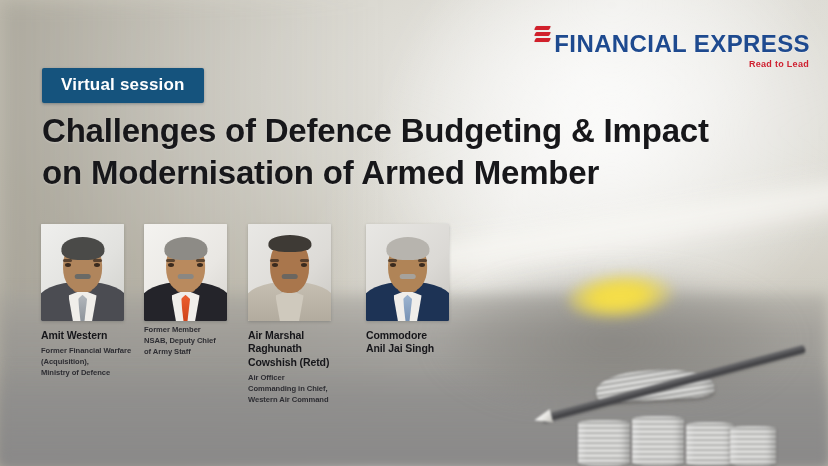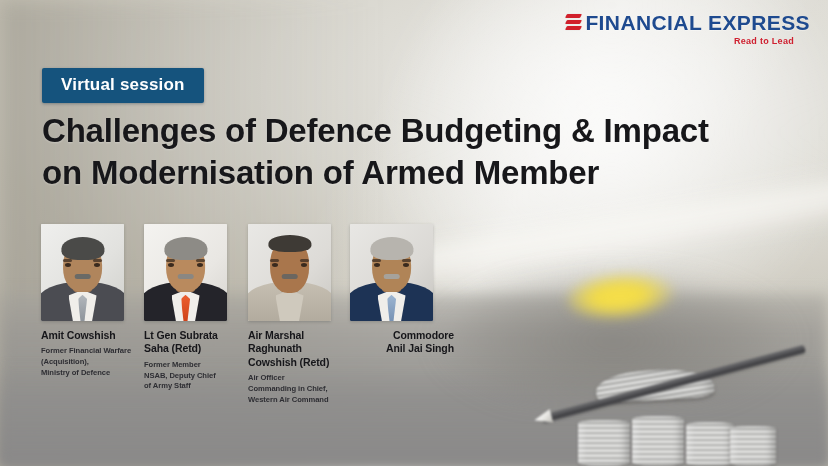--- a/index.html
+++ b/index.html
@@ -114,27 +114,28 @@
   .logo-mark { width:15px; height:19px; position:relative; flex:0 0 auto; }
   .logo-mark i {
     position:absolute; left:0; width:15px; height:4px;
     background:#d1202b; transform:skewX(-26deg); border-radius:1px;
     box-shadow:0 0 1px rgba(0,0,0,0.18);
   }
   .logo-mark i:nth-child(1){ top:1px; }
   .logo-mark i:nth-child(2){ top:7px; }
   .logo-mark i:nth-child(3){ top:13px; }
   .logo-text {
-    font-size:21px; font-weight:700; letter-spacing:0.4px;
+    font-size:24px; font-weight:700; letter-spacing:0.4px;
     color:#1e4a8f; line-height:1; white-space:nowrap;
     text-shadow:0 1px 1px rgba(255,255,255,0.35);
+    margin-top:20px;
   }
   .logo-tag {
     font-size:9px; font-weight:600; color:#cf2030;
-    letter-spacing:0.3px; margin-top:3px; margin-right:16px;
+    letter-spacing:0.3px; margin-top:3px; margin-right:1px;
   }
 
   
   .badge {
     position:absolute; left:42px; top:68px;
     background:#15537d;
     color:#ffffff;
     font-size:17px; font-weight:700; letter-spacing:0.2px;
     padding:7px 19px 8px 19px;
     border-radius:2px;
@@ -148,21 +149,21 @@
     color:#17171a; letter-spacing:-0.2px;
     text-shadow:0 1px 2px rgba(255,255,255,0.25);
   }
 
   
   .speakers { position:absolute; left:41px; top:224px; width:450px; height:170px; }
   .speaker { position:absolute; top:0; }
   .speaker:nth-child(1){ left:0px;   width:96px; }
   .speaker:nth-child(2){ left:103px; width:96px; }
   .speaker:nth-child(3){ left:207px; width:100px; }
-  .speaker:nth-child(4){ left:309px; width:104px;text-align:right; }
+  .speaker:nth-child(4){ left:325px; width:104px; }
 
   .photo {
     width:83px; height:97px; position:relative; overflow:hidden;
     border-radius:1px;
     box-shadow:0 1px 3px rgba(70,70,70,0.30);
     background:#d8d8d6;
   }
   .photo .pbg { position:absolute; inset:0; }
   
   .p-shoulders {
@@ -273,43 +274,41 @@
         <div class="p-tie" style="background:linear-gradient(180deg,#b2b7bc,#8e949b);"></div>
         <div class="p-neck"></div>
         <div class="p-head" style="background:#b0855c;"></div>
         <div class="p-hair" style="background:#4a4a48;"></div>
         <div class="p-brow" style="left:27%;"></div>
         <div class="p-brow" style="right:27%;"></div>
         <div class="p-eye" style="left:29%;"></div>
         <div class="p-eye" style="right:29%;"></div>
         <div class="p-tash" style="background:#6a6a66;"></div>
       </div>
-      <div class="sp-name nowrap">Amit Cowshish</div>
+      <div class="sp-name nowrap">Amit Western</div>
       <div class="sp-role nowrap">Former Financial Warfare
 (Acquisition),
 Ministry of Defence</div>
     </div>
 
     <div class="speaker">
       <div class="photo">
         <div class="pbg" style="background:linear-gradient(135deg,#f4f3f0 0%, #e9e7e3 60%, #d6d4cf 100%);"></div>
         <div class="p-shoulders" style="background:#24242a;"></div>
         <div class="p-shirt"></div>
         <div class="p-tie" style="background:linear-gradient(180deg,#ec5f30,#cf4319);"></div>
         <div class="p-neck"></div>
         <div class="p-head" style="background:#b98a5e;"></div>
         <div class="p-hair" style="background:#8d8b86;"></div>
         <div class="p-brow" style="left:27%;"></div>
         <div class="p-brow" style="right:27%;"></div>
         <div class="p-eye" style="left:29%;"></div>
         <div class="p-eye" style="right:29%;"></div>
         <div class="p-tash" style="background:#8a8782;"></div>
       </div>
-      <div class="sp-name nowrap">Lt Gen Subrata
-Saha (Retd)</div>
       <div class="sp-role nowrap">Former Member
 NSAB, Deputy Chief
 of Army Staff</div>
     </div>
 
     <div class="speaker">
       <div class="photo">
         <div class="pbg" style="background:linear-gradient(135deg,#e9e8e5 0%, #dddbd7 60%, #c9c7c2 100%);"></div>
         <div class="p-shoulders" style="background:linear-gradient(180deg,#c6bfb2,#b2ab9e);"></div>
         <div class="p-shirt" style="background:#cfc9bd;"></div>

